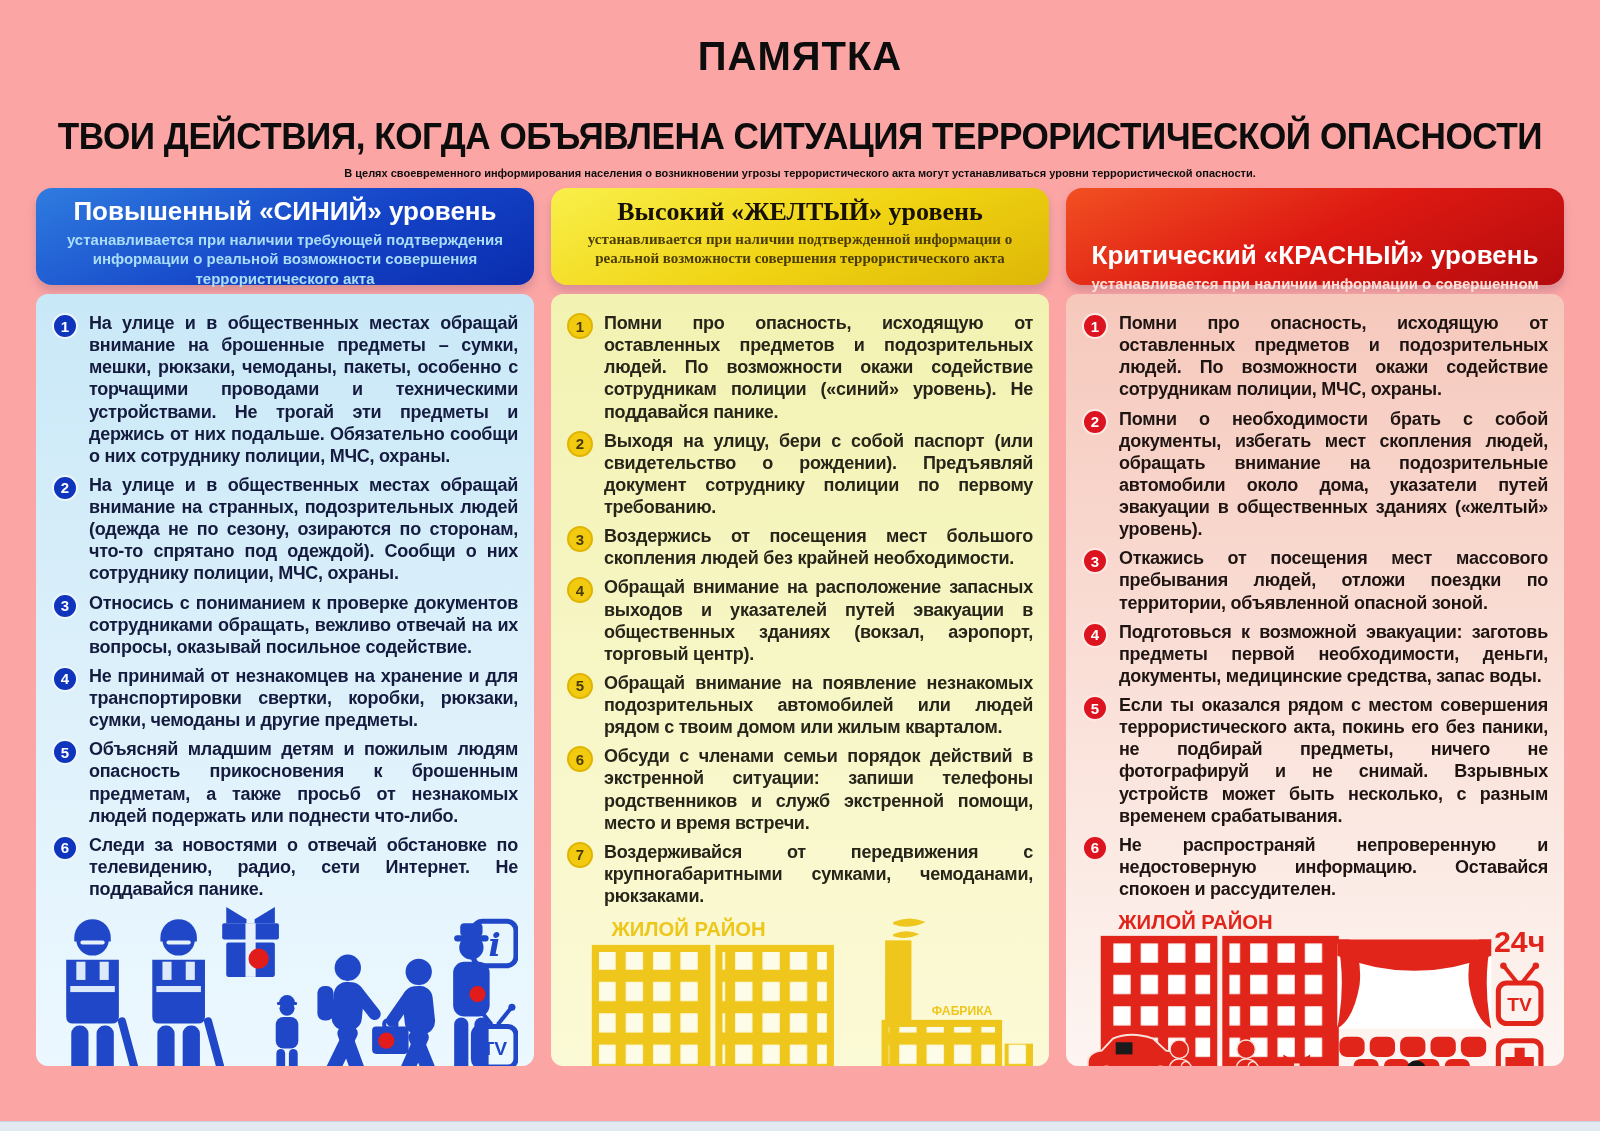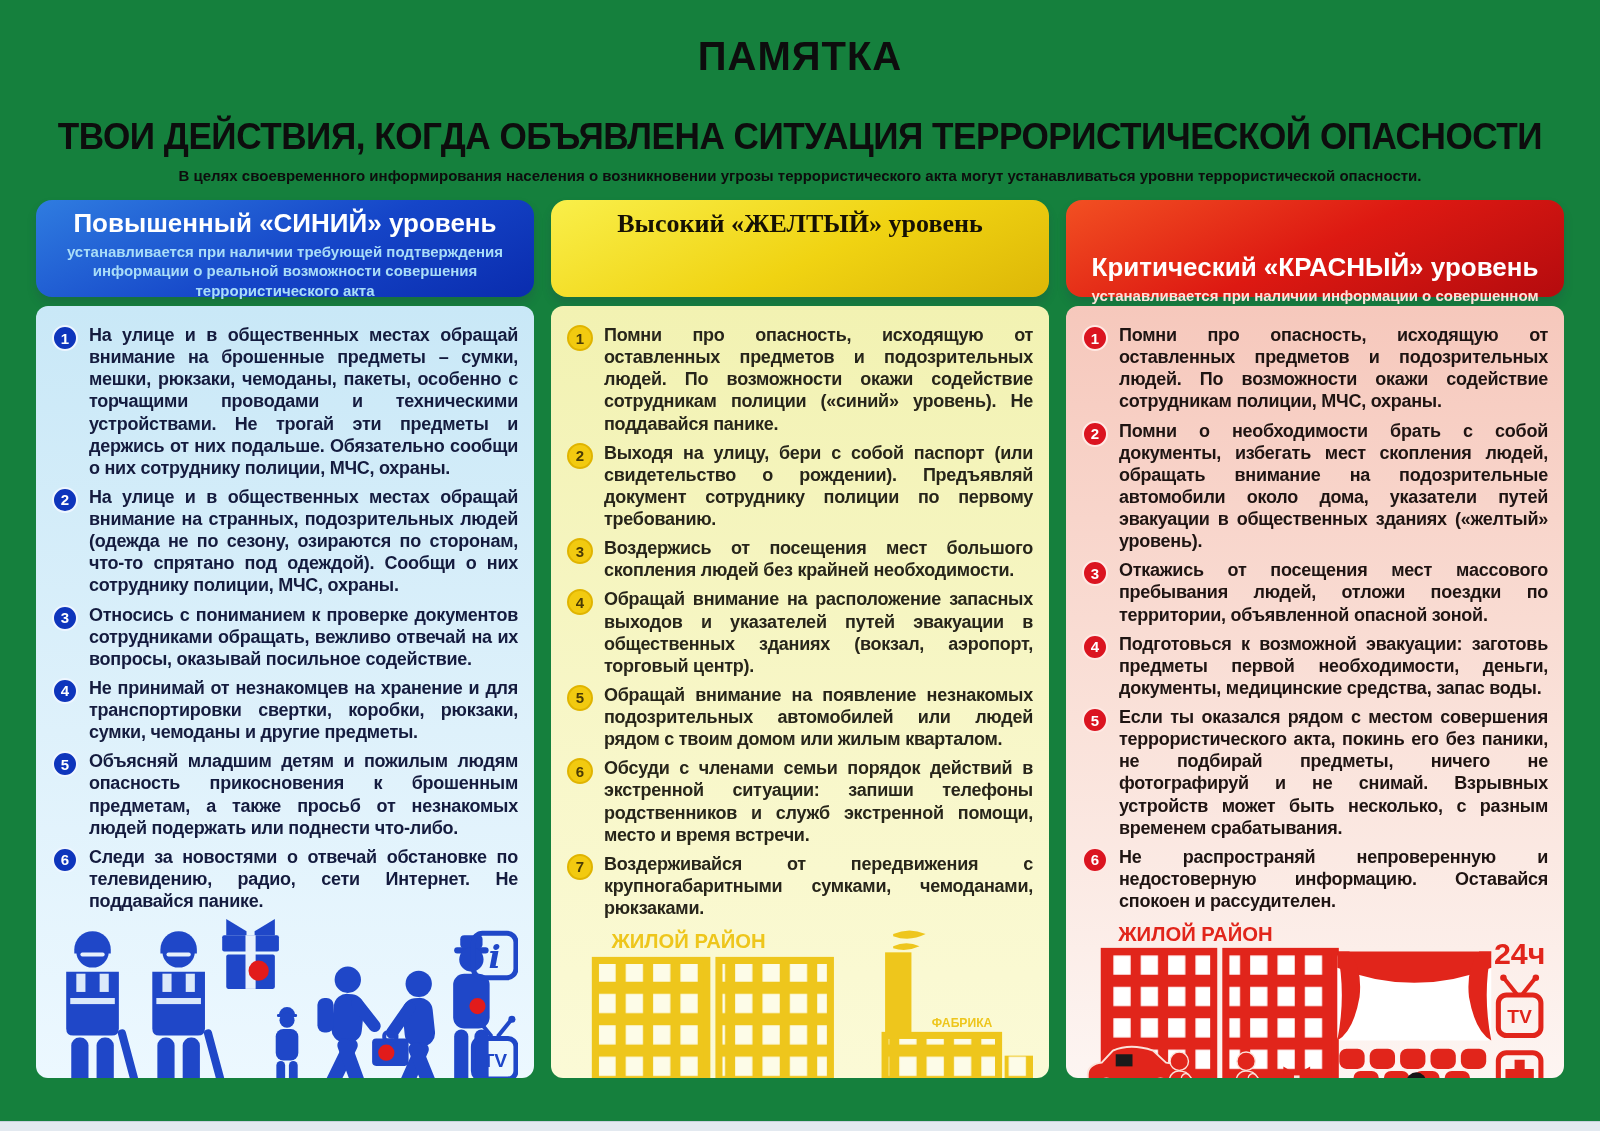--- a/index.html
+++ b/index.html
@@ -1,24 +1,24 @@
 <!DOCTYPE html>
 <html><head>
 <meta charset="utf-8">
 <style>
   html,body{margin:0;padding:0;background:#ffffff;}
-  .page{position:relative;width:1600px;height:1131px;background:#15803d;overflow:hidden;
+  .page{position:relative;width:1600px;height:1131px;background:#fca5a5;overflow:hidden;
         font-family:"Liberation Sans",sans-serif;color:#0d0d0d;}
   .kicker{position:absolute;top:34px;left:0;width:100%;text-align:center;
           font-size:40px;font-weight:bold;letter-spacing:1px;}
   .main-title{position:absolute;top:116px;left:0;width:100%;text-align:center;
           font-size:37px;font-weight:bold;letter-spacing:-0.5px;transform:scaleX(.95);}
   .page-subtitle{position:absolute;top:167px;left:0;width:100%;text-align:center;
-          font-size:15px;font-weight:bold;}
-  .columns{position:absolute;top:200px;left:36px;width:1528px;height:878px;
+          font-size:11px;font-weight:bold;}
+  .columns{position:absolute;top:188px;left:36px;width:1528px;height:878px;
           display:flex;gap:17px;}
   .column{flex:1 1 0;display:flex;flex-direction:column;min-width:0;}
   .col-header{border-radius:16px;padding:9px 24px 10px;text-align:center;height:97px;
           box-sizing:border-box;box-shadow:0 6px 10px rgba(40,40,80,.18);}
   .col-header .ttl{font-size:26px;font-weight:bold;line-height:1.15;}
   .col-header .sub{font-size:15px;font-weight:bold;line-height:1.3;margin-top:3px;}
   .col-body{margin-top:9px;border-radius:12px;flex:1;padding:18px 16px 0;
           box-sizing:border-box;display:flex;flex-direction:column;overflow:hidden;}
   .items{list-style:none;margin:0;padding:0;}
   .item{display:flex;gap:11px;margin:0 0 7px;}
@@ -193,20 +193,21 @@
               <text x="0" y="28" text-anchor="middle" font-size="19" font-weight="bold" fill="currentColor">TV</text>
             </g>
           </svg>
         </div>
       </div>
     </div>
 
     <div class="column c-yellow">
       <div class="col-header">
         <div class="ttl">Высокий «ЖЕЛТЫЙ» уровень</div>
+        <div class="sub">устанавливается при наличии подтвержденной информации о реальной возможности совершения террористического акта</div>
       </div>
       <div class="col-body">
         <ol class="items">
           <li class="item">
               <span class="badge">1</span>
               <span class="txt">Помни про опасность, исходящую от оставленных предметов и подозрительных людей. По возможности окажи содействие сотрудникам полиции («синий» уровень). Не поддавайся панике.</span>
             </li>
           <li class="item">
               <span class="badge">2</span>
               <span class="txt">Выходя на улицу, бери с собой паспорт (или свидетельство о рождении). Предъявляй документ сотруднику полиции по первому требованию.</span>

